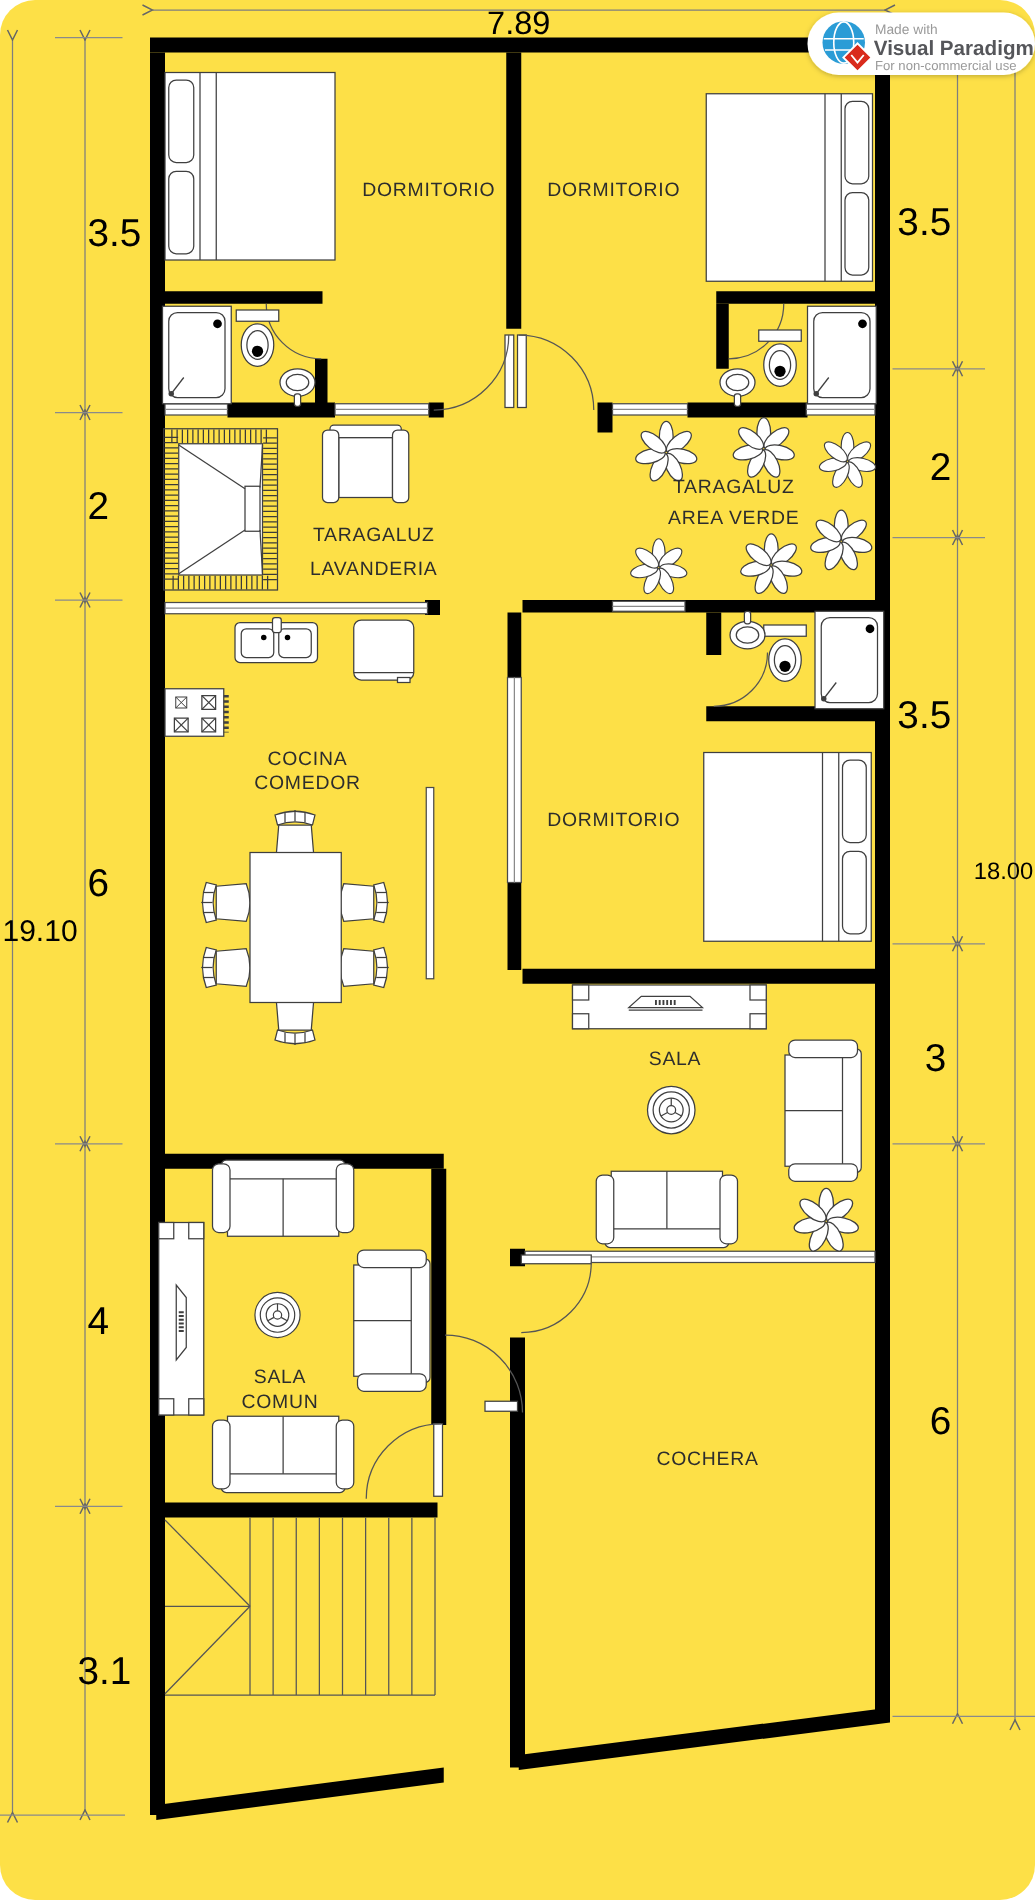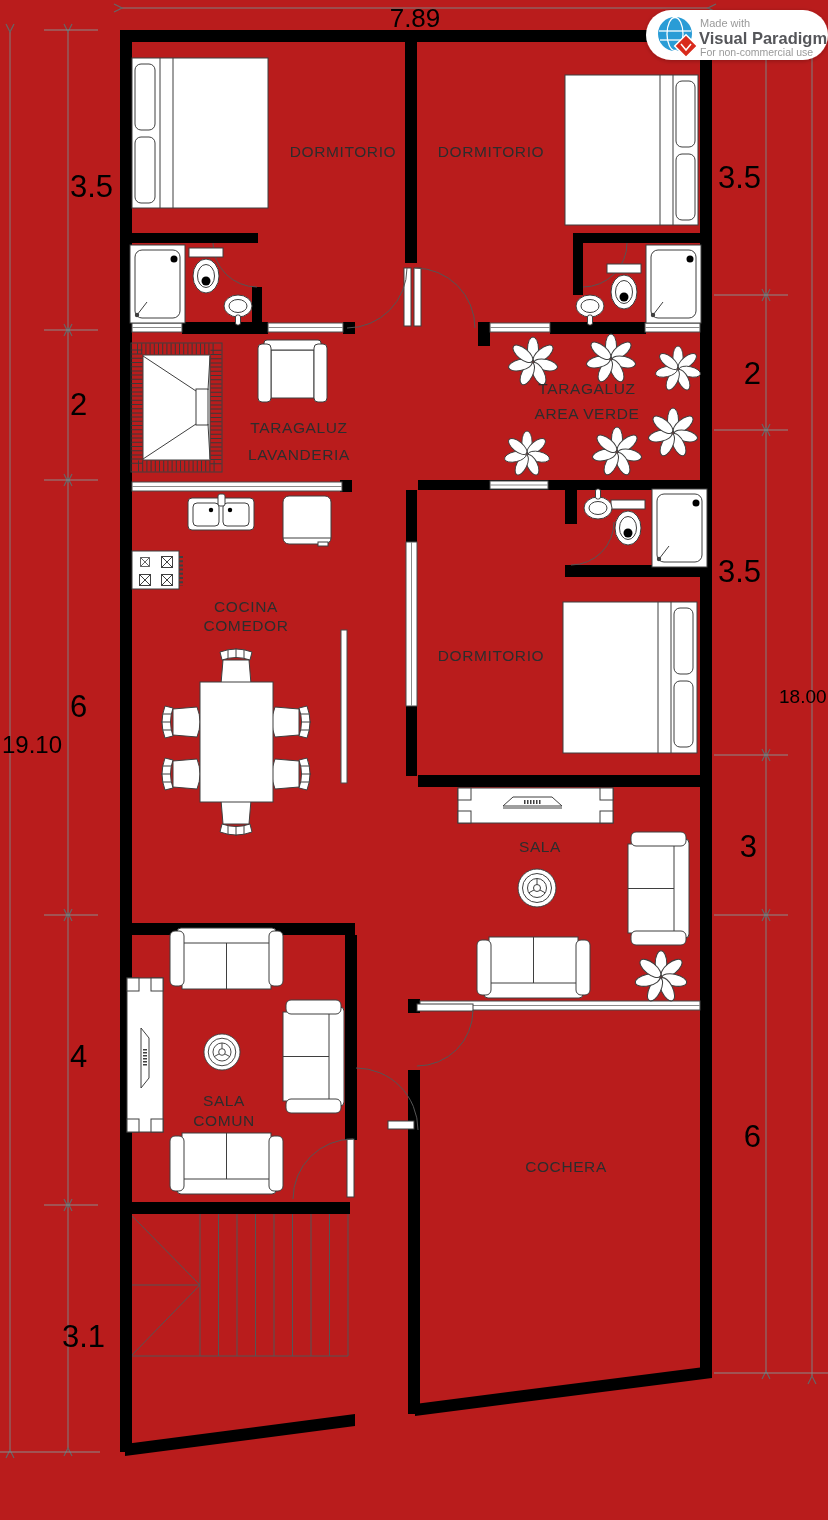--- a/index.html
+++ b/index.html
@@ -1,17 +1,17 @@
 <!DOCTYPE html>
 <html><head>
 <meta charset="utf-8">
 <style>
   html,body{margin:0;padding:0;background:#fff;}
-  #stage{position:relative;width:828px;height:1520px;background:#b91c1c;overflow:hidden;
-         font-family:"Liberation Sans", sans-serif;}
+  #stage{position:relative;width:828px;height:1520px;background:#fde047;overflow:hidden;
+         font-family:"Liberation Sans", sans-serif;border-radius:28px;}
   svg{position:absolute;left:0;top:0;}
   .w{fill:#000;stroke:none;}
   .f{fill:#fff;stroke:#3f3f3f;stroke-width:1;}
   .ln{fill:none;stroke:#3f3f3f;stroke-width:1;}
   .win{fill:#fff;stroke:#4a4a4a;stroke-width:1;}
   .wmid{stroke:#8a8a8a;stroke-width:1;}
   .arc{fill:none;stroke:#555;stroke-width:1;}
   .st{fill:none;stroke:#555;stroke-width:1;}
   .dln{fill:none;stroke:#7e7e7e;stroke-width:1;}
   .tick{stroke:#8a8a8a;stroke-width:1;}

